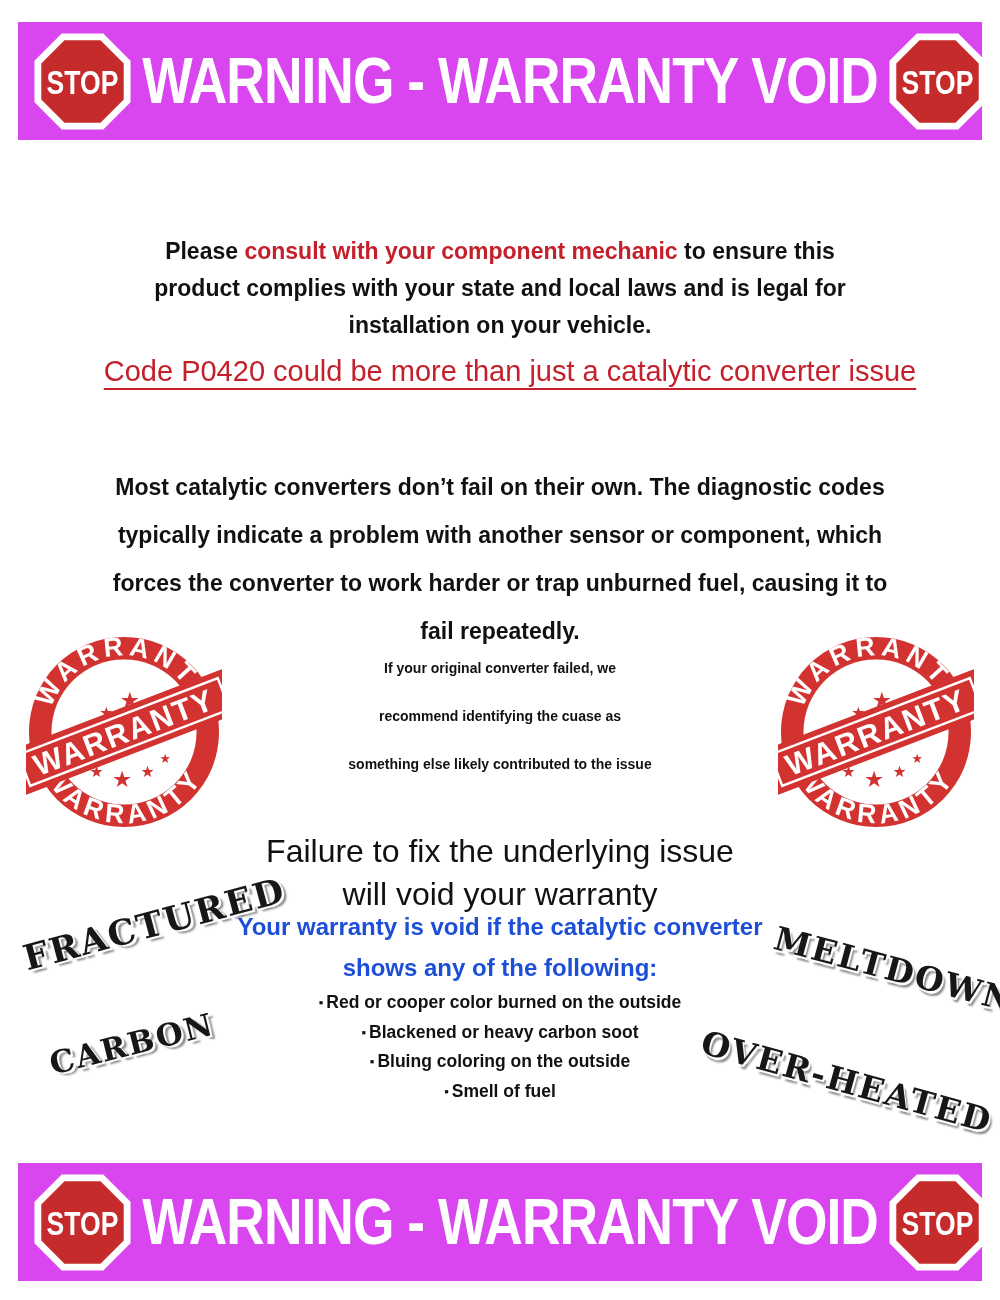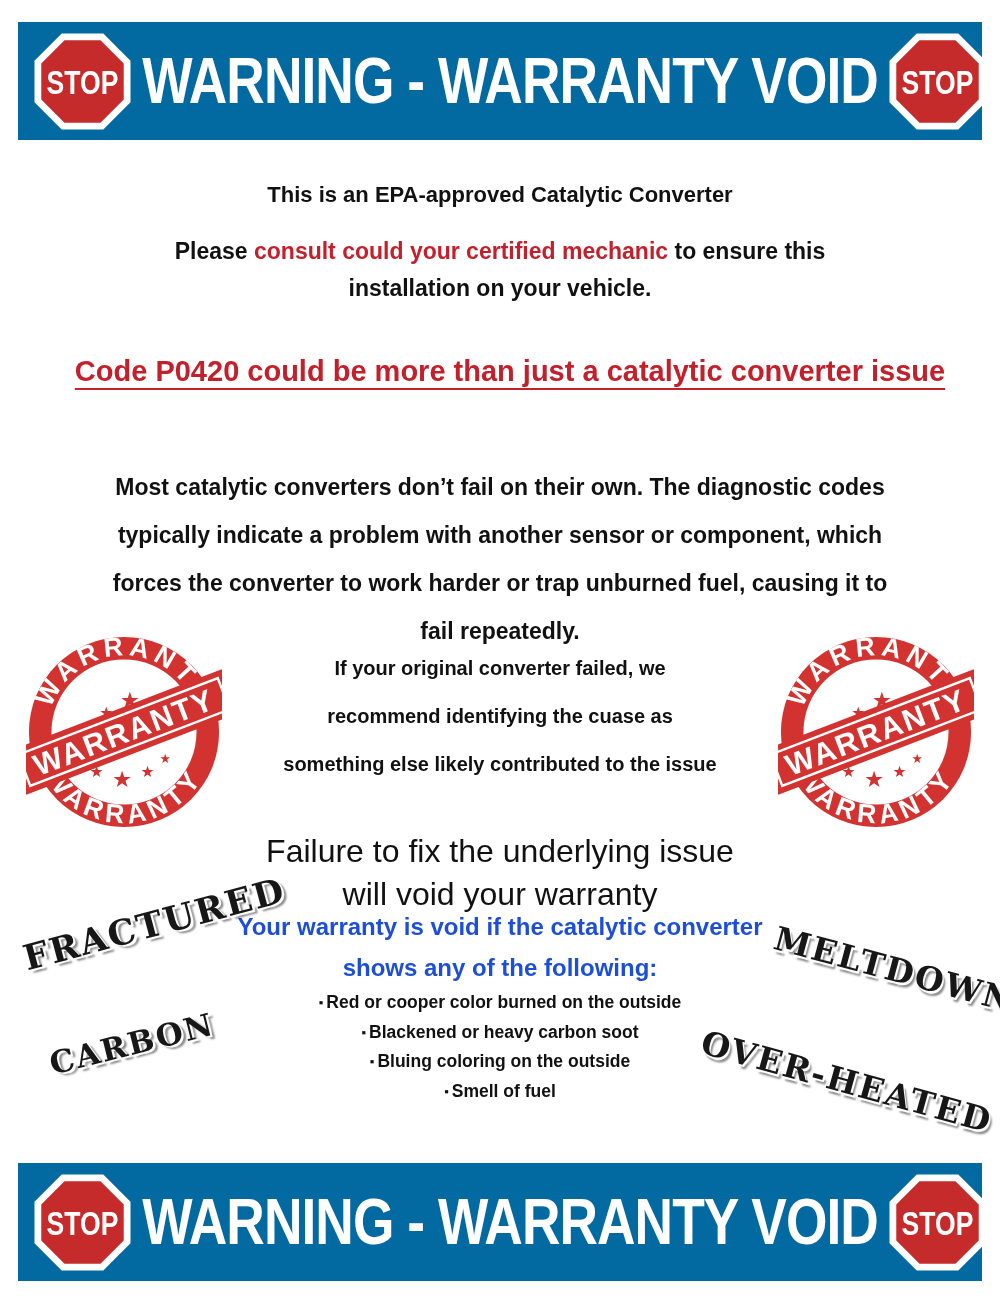--- a/index.html
+++ b/index.html
@@ -5,42 +5,42 @@
   html,body{margin:0;padding:0;background:#ffffff;}
   .poster{
     position:relative;width:1000px;height:1300px;background:#ffffff;overflow:hidden;
     font-family:"Liberation Sans","DejaVu Sans",sans-serif;color:#111;
   }
   .abs{position:absolute;left:0;right:0;text-align:center;}
   .pre{white-space:pre-line;}
 
   
   .banner{
-    position:absolute;left:18px;width:964px;height:118px;background:#0369a1;
+    position:absolute;left:18px;width:964px;height:118px;background:#d946ef;
     display:flex;align-items:center;justify-content:space-between;padding:0 16px;box-sizing:border-box;
   }
   .banner-top{top:22px;}
   .banner-bottom{top:1163px;}
   .banner-title{
     flex:1;text-align:center;color:#fff;font-weight:700;font-size:55px;letter-spacing:-1px;
     transform:scaleY(1.18) scaleX(0.97);white-space:nowrap;
   }
   .stop-sign{width:97px;height:97px;flex:0 0 auto;}
 
   
   .epa-line{top:160px;font-size:22px;font-weight:700;}
   .please-para{top:210px;font-size:23px;font-weight:700;line-height:37px;}
   .please-para .pl-line{display:block;}
   .red{color:#c4202b;}
   .p0420{
-    top:355px;font-size:29px;font-weight:700;color:#c4202b;margin:0;
+    top:355px;font-size:29px;font-weight:400;color:#c4202b;margin:0;
     text-decoration:underline;text-decoration-thickness:2px;text-underline-offset:7px;padding-left:20px;
   }
   .main-para{top:440px;font-size:23px;font-weight:700;line-height:48px;}
-  .center-para{position:absolute;left:200px;width:600px;top:644px;text-align:center;font-size:20px;font-weight:700;line-height:48px;margin:0;}
+  .center-para{position:absolute;left:200px;width:600px;top:644px;text-align:center;font-size:14px;font-weight:700;line-height:48px;margin:0;}
   .failure-para{top:798px;font-size:32px;font-weight:400;line-height:43px;}
   .void-red{top:882px;font-size:24px;font-weight:700;line-height:41px;color:#1d4ed8;}
 
   .bullets{position:absolute;left:0;right:0;top:974px;margin:14px;padding:0;list-style:none;text-align:center;}
   .bullets li{font-size:17.5px;font-weight:700;line-height:29.5px;}
   .blt{font-size:13px;vertical-align:1px;margin-right:3px;}
 
   
   .stamp{position:absolute;width:196px;height:196px;}
   .stamp-left{left:26px;top:634px;}
@@ -69,24 +69,24 @@
       <polygon points="30,4 70,4 96,30 96,70 70,96 30,96 4,70 4,30" fill="#c62b2b" stroke="#ffffff" stroke-width="7"></polygon>
       <text x="50" y="63" text-anchor="middle" fill="#ffffff" font-size="34" font-weight="bold" textLength="74" lengthAdjust="spacingAndGlyphs">STOP</text>
     </svg>
     <div class="banner-title">WARNING - WARRANTY VOID</div>
     <svg class="stop-sign" viewBox="0 0 100 100">
       <polygon points="30,4 70,4 96,30 96,70 70,96 30,96 4,70 4,30" fill="#c62b2b" stroke="#ffffff" stroke-width="7"></polygon>
       <text x="50" y="63" text-anchor="middle" fill="#ffffff" font-size="34" font-weight="bold" textLength="74" lengthAdjust="spacingAndGlyphs">STOP</text>
     </svg>
   </header>
 
-  <p class="abs epa-line">This is an EPA-approved Catalytic Converter</p>
 
   <p class="abs please-para">
-    <span class="pl-line"><span>Please </span><span class="red">consult could your certified mechanic</span><span> to ensure this</span></span>
+    <span class="pl-line"><span>Please </span><span class="red">consult with your component mechanic</span><span> to ensure this</span></span>
+    <span class="pl-line">product complies with your state and local laws and is legal for</span>
     <span class="pl-line">installation on your vehicle.</span>
   </p>
 
   <h2 class="abs p0420">Code P0420 could be more than just a catalytic converter issue</h2>
 
   <p class="abs main-para pre">Most catalytic converters don’t fail on their own. The diagnostic codes
 typically indicate a problem with another sensor or component, which
 forces the converter to work harder or trap unburned fuel, causing it to
 fail repeatedly.</p>
 

